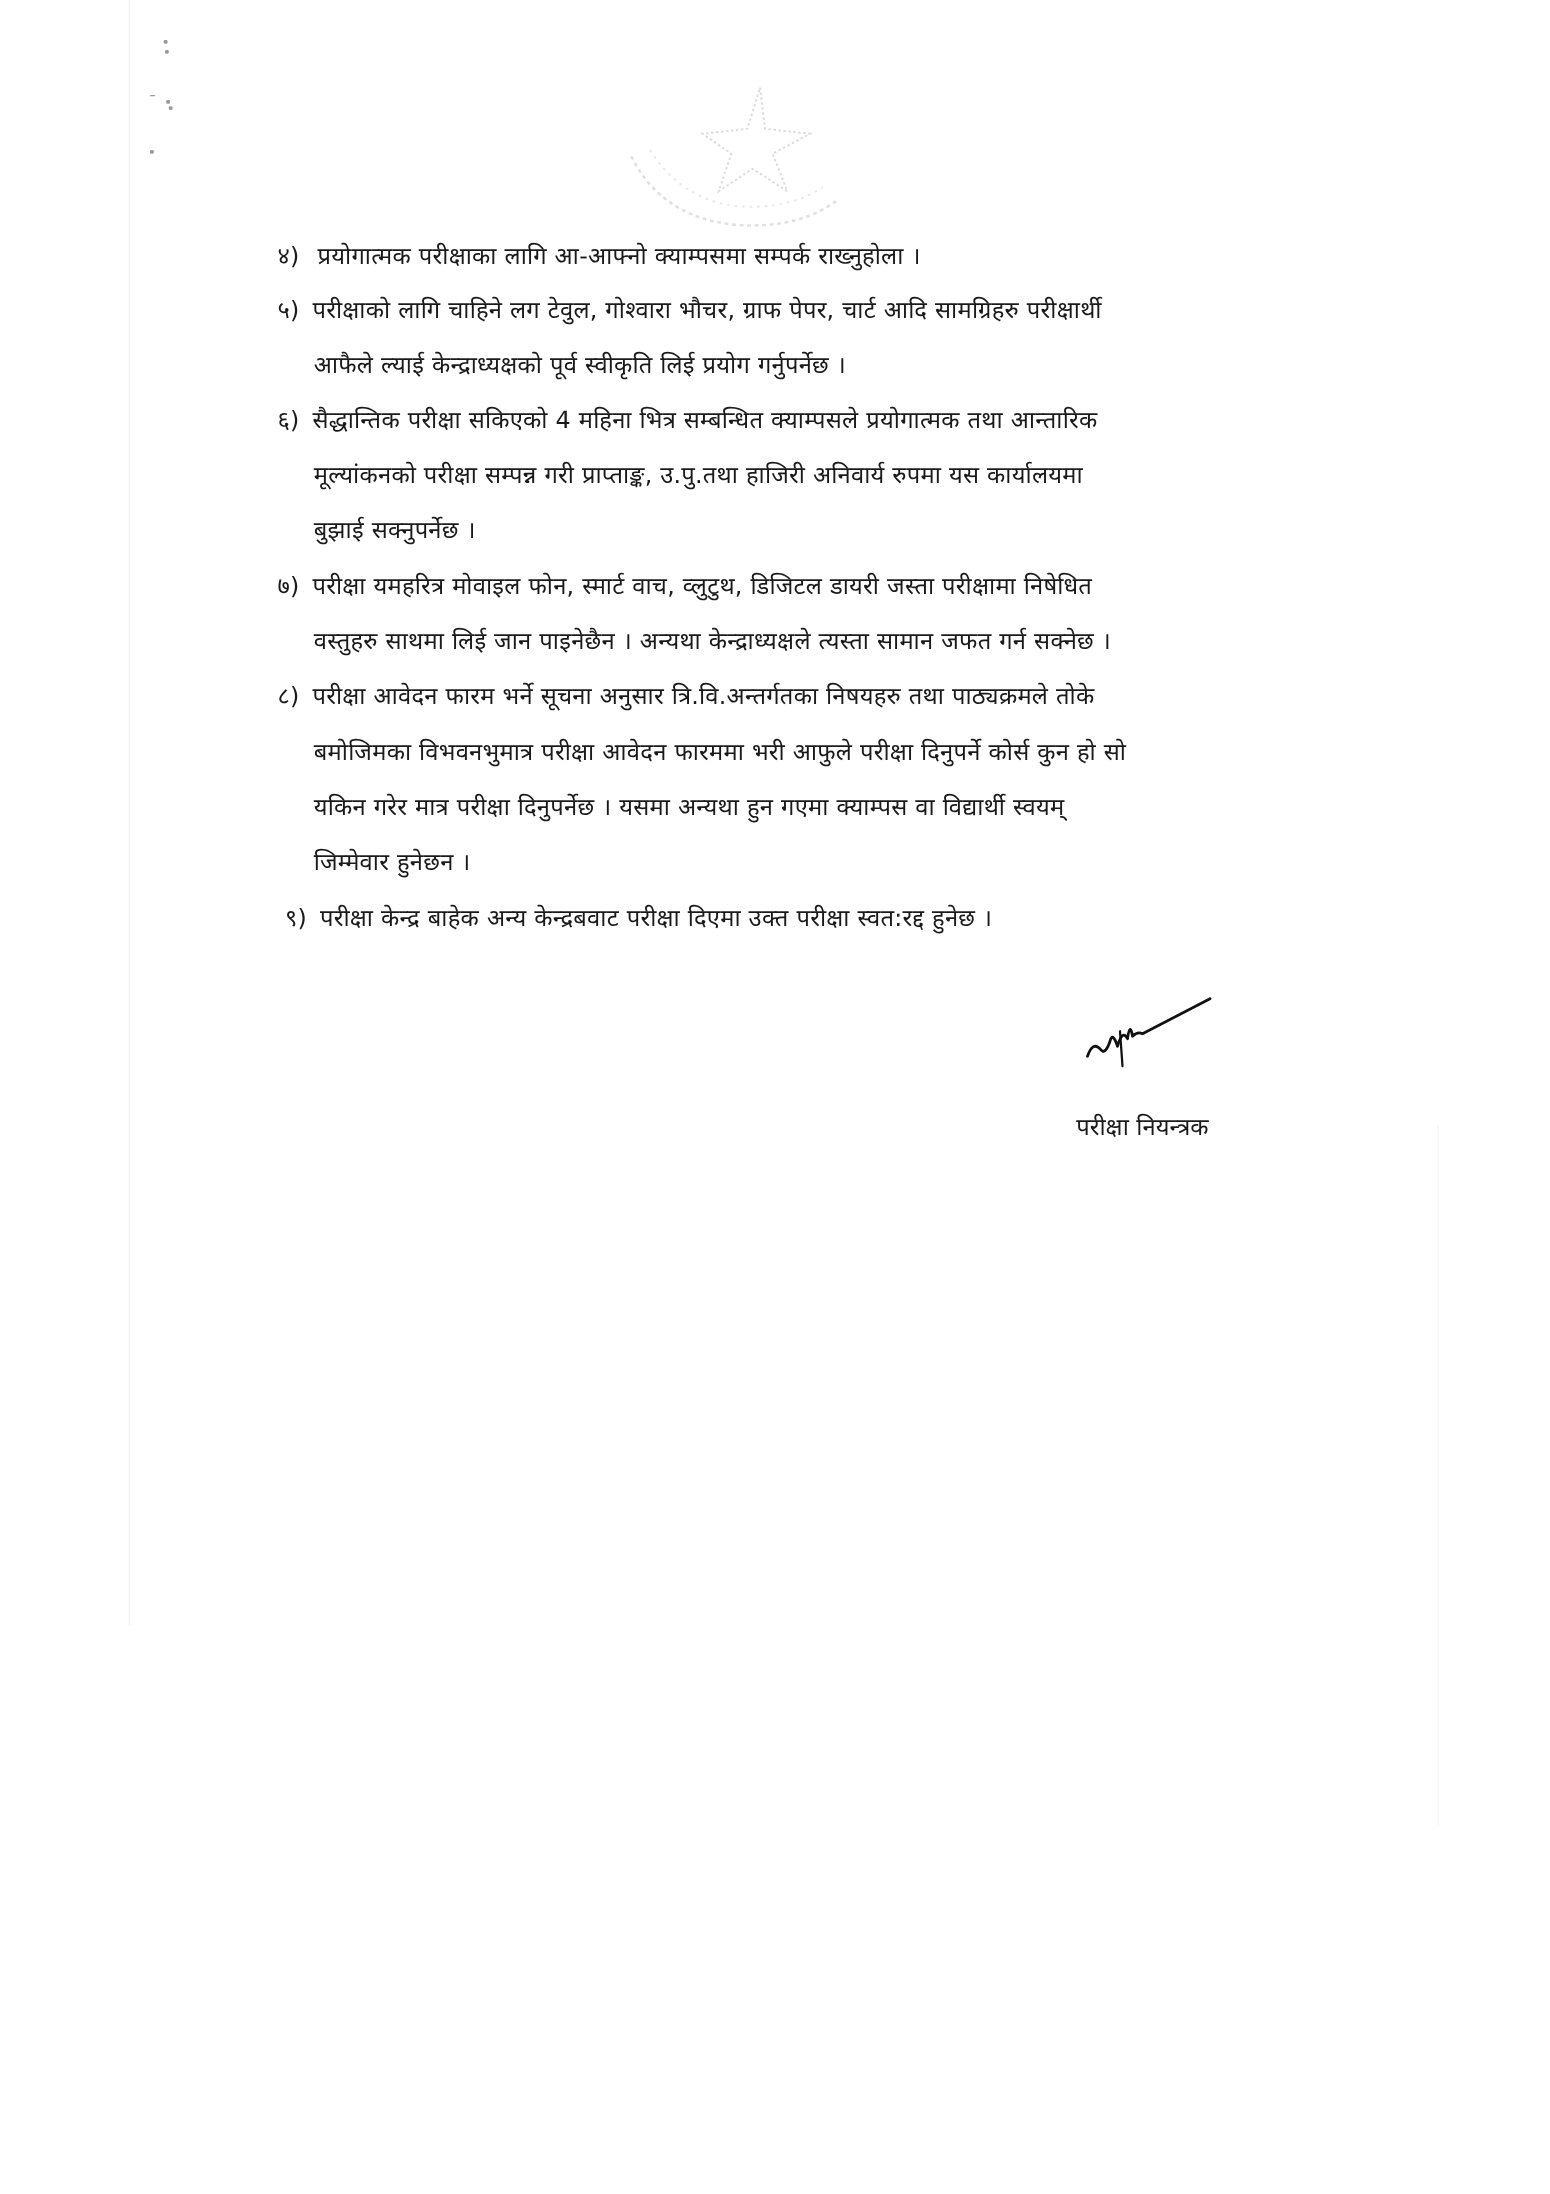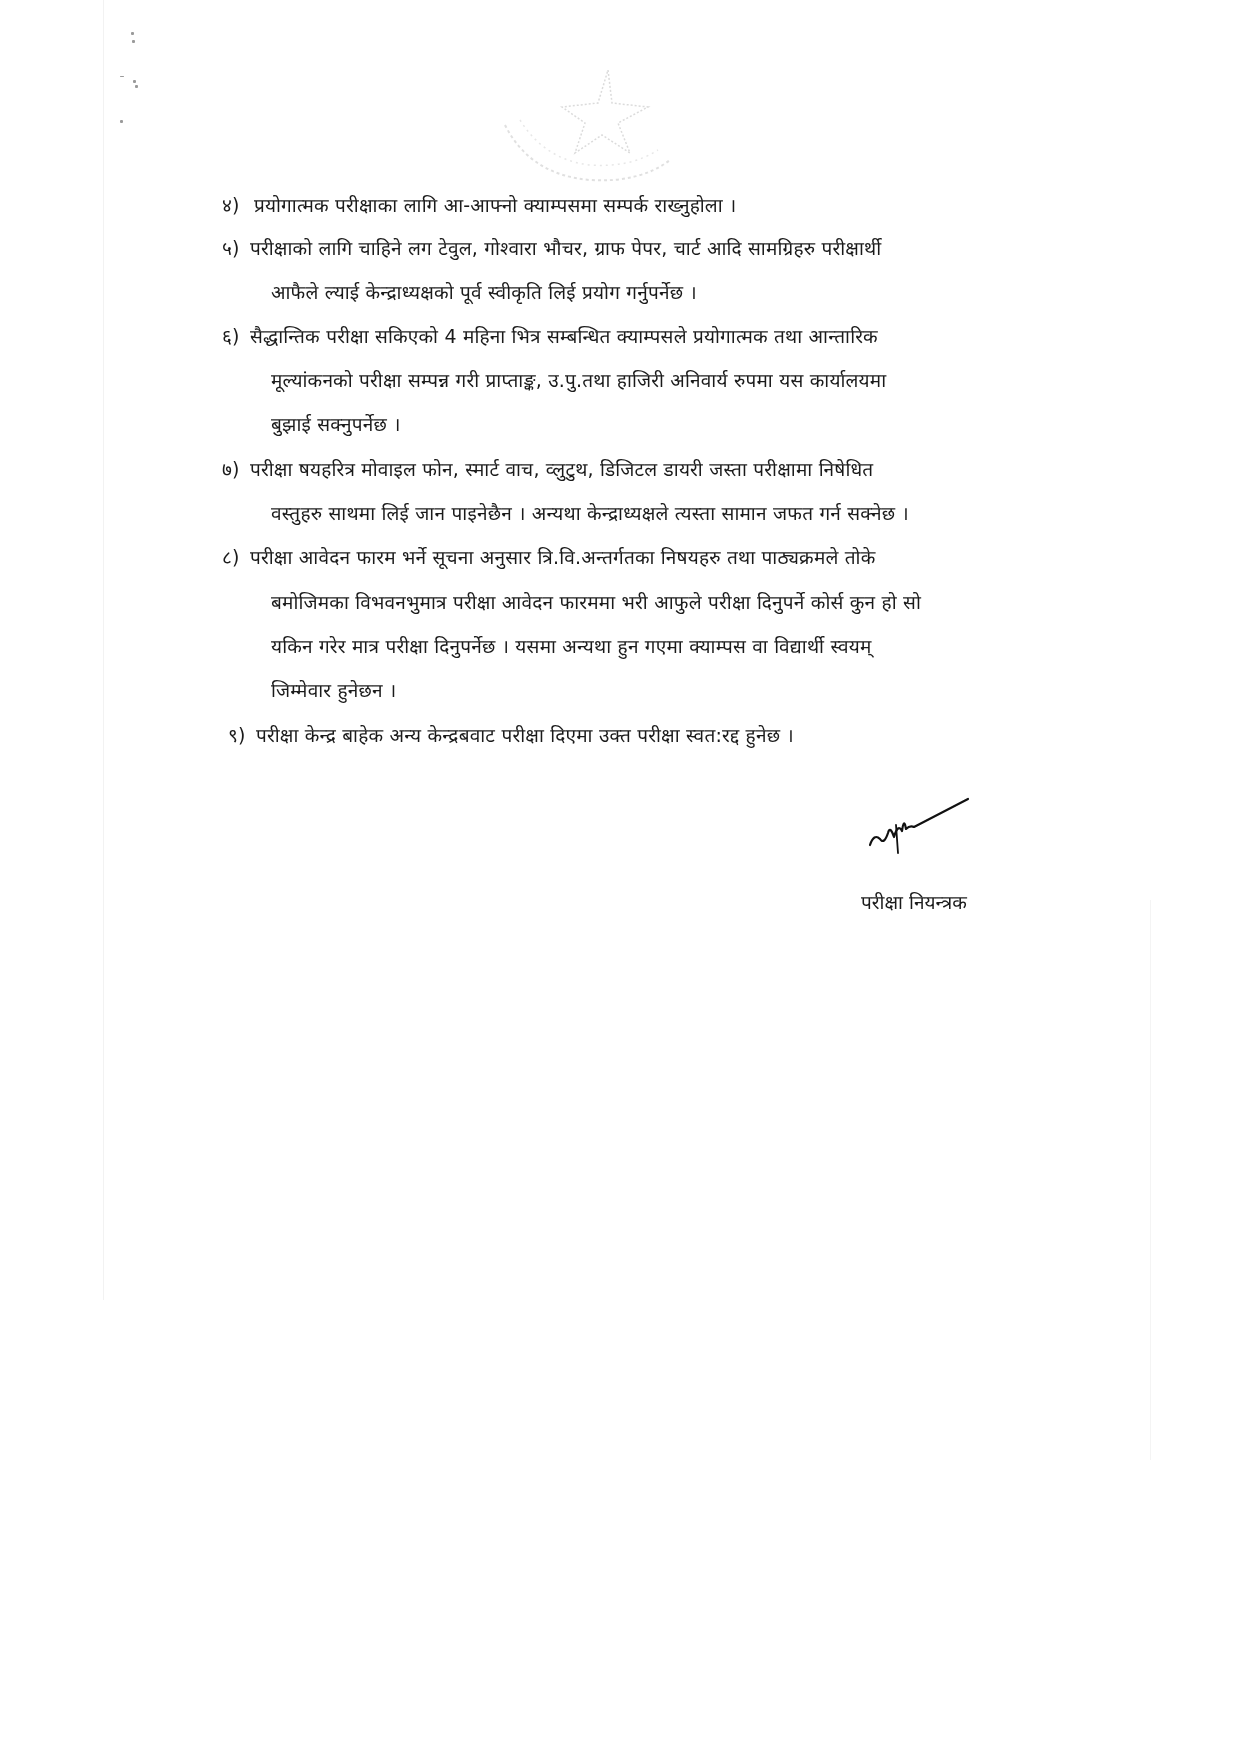--- a/index.html
+++ b/index.html
@@ -6,21 +6,21 @@
   body { width: 1240px; height: 1755px; position: relative; overflow: hidden;
          font-family: "DejaVu Sans", "Liberation Sans", sans-serif; color: #1a1a1a; }
   .page { position: absolute; left: 0; top: 0; width: 1108px; height: 1755px; background: #fff; }
   .margin-line { position: absolute; left: 103px; top: 0; width: 1px; height: 1300px; background: #f2f2f2; }
   .right-line { position: absolute; left: 1150px; top: 900px; width: 1px; height: 560px; background: #f4f4f4; }
   .speck { position: absolute; width: 3px; height: 3px; background: #9a9a9a; border-radius: 1px; }
   .stamp { position: absolute; left: 490px; top: 65px; width: 190px; height: 125px; opacity: 0.35; }
   .doc { position: absolute; left: 0; top: 0; width: 1240px; }
   .item { position: absolute; font-size: 19px; line-height: 20px; white-space: nowrap; letter-spacing: 0.2px; }
   .num { display: inline-block; margin-right: 8px; }
-  .line { position: absolute; font-size: 19px; line-height: 20px; white-space: nowrap; letter-spacing: 0.2px; margin-left: 20px; }
+  .line { position: absolute; font-size: 19px; line-height: 20px; white-space: nowrap; letter-spacing: 0.2px; }
   .signature { position: absolute; left: 860px; top: 795px; width: 120px; height: 60px; }
   .sig-title { position: absolute; left: 861px; top: 864px; font-size: 19px; line-height: 20px; white-space: nowrap; margin-top: 28px; }
 </style>
 </head>
 <body>
 
 <div class="page">
   <div class="margin-line"></div>
   <div class="right-line"></div>
   <div class="speck" style="left:131px;top:32px;"></div>
@@ -51,21 +51,21 @@
 
     <div class="item" style="left:222px;top:326px;">
       <span class="num" style="margin-right:4px">६)</span>
       <span>सैद्धान्तिक परीक्षा सकिएको 4 महिना भित्र सम्बन्धित क्याम्पसले प्रयोगात्मक तथा आन्तारिक</span>
     </div>
     <div class="line" style="left:251px;top:370px;">मूल्यांकनको परीक्षा  सम्पन्न गरी प्राप्ताङ्क, उ.पु.तथा हाजिरी अनिवार्य रुपमा यस कार्यालयमा</div>
     <div class="line" style="left:251px;top:414px;">बुझाई सक्नुपर्नेछ ।</div>
 
     <div class="item" style="left:222px;top:459px;">
       <span class="num" style="margin-right:4px">७)</span>
-      <span>परीक्षा षयहरित्र मोवाइल फोन, स्मार्ट वाच, व्लुटुथ, डिजिटल डायरी जस्ता परीक्षामा निषेधित</span>
+      <span>परीक्षा यमहरित्र मोवाइल फोन, स्मार्ट वाच, व्लुटुथ, डिजिटल डायरी जस्ता परीक्षामा निषेधित</span>
     </div>
     <div class="line" style="left:251px;top:503px;">वस्तुहरु साथमा लिई जान पाइनेछैन । अन्यथा केन्द्राध्यक्षले त्यस्ता सामान जफत गर्न सक्नेछ ।</div>
 
     <div class="item" style="left:222px;top:547px;">
       <span class="num" style="margin-right:4px">८)</span>
       <span>परीक्षा आवेदन फारम भर्ने सूचना अनुसार त्रि.वि.अन्तर्गतका निषयहरु तथा पाठ्यक्रमले तोके</span>
     </div>
     <div class="line" style="left:251px;top:592px;">बमोजिमका विभवनभुमात्र परीक्षा आवेदन फारममा भरी आफुले परीक्षा दिनुपर्ने कोर्स कुन हो सो</div>
     <div class="line" style="left:251px;top:636px;">यकिन गरेर मात्र परीक्षा  दिनुपर्नेछ । यसमा अन्यथा हुन गएमा क्याम्पस वा विद्यार्थी स्वयम्</div>
     <div class="line" style="left:251px;top:680px;">जिम्मेवार हुनेछन ।</div>

